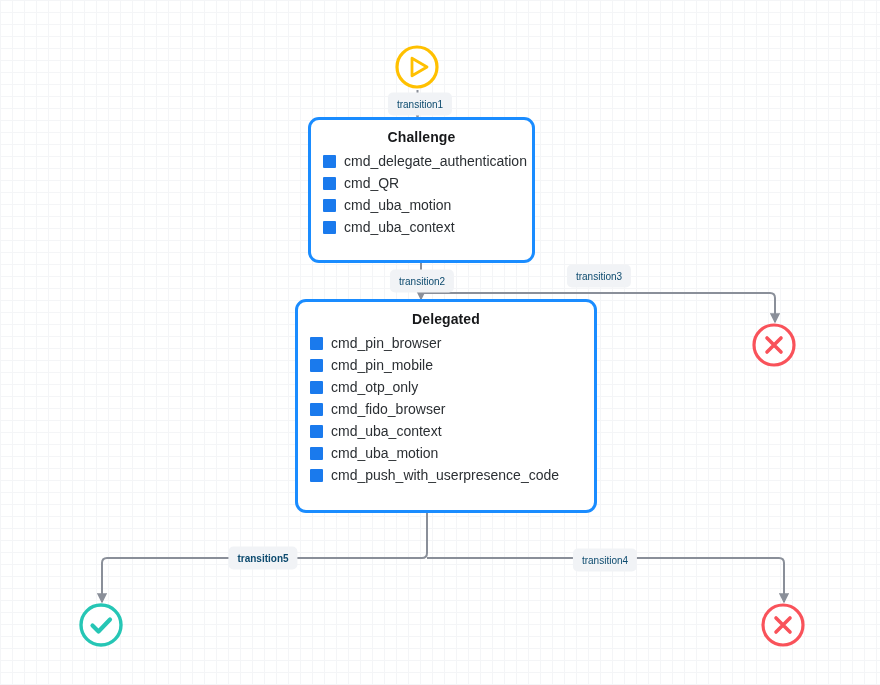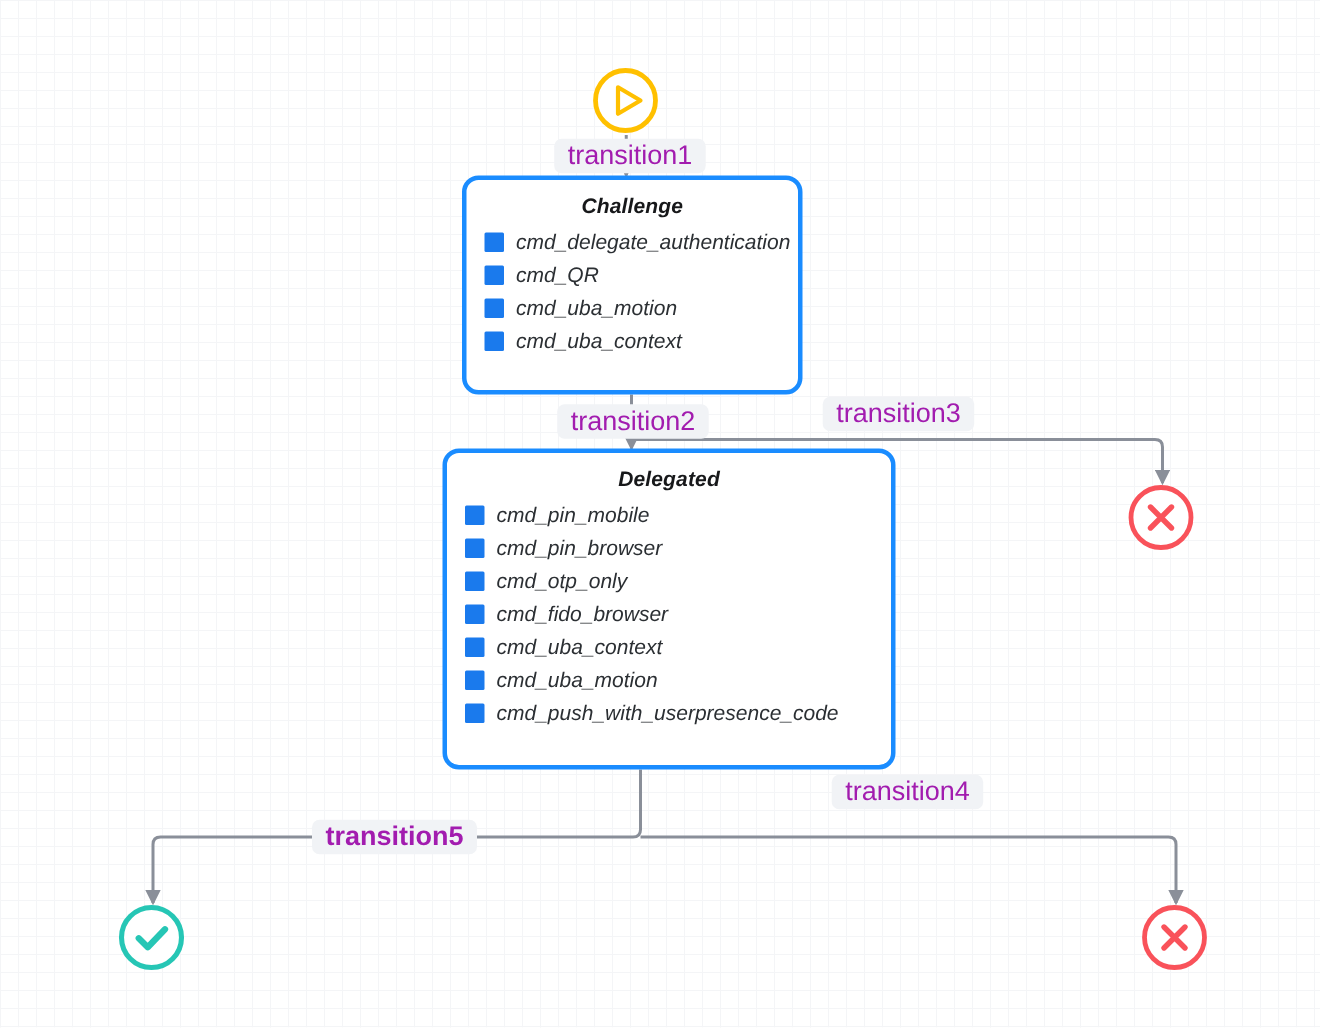--- a/index.html
+++ b/index.html
@@ -45,21 +45,20 @@
   }
 
   
   .state-node {
     position: absolute;
     box-sizing: border-box;
     background: #ffffff;
     border: 3px solid #1a8cff;
     border-radius: 11px;
     padding: 9px 12px 3px 12px;
-    font-style: italic;
   }
   .state-title {
     text-align: center;
     font-size: 14px;
     font-weight: bold;
     color: #17181a;
     margin-bottom: 5px;
     letter-spacing: .1px;
   }
   .state-list {
@@ -109,32 +108,32 @@
 
   #node-start   { left: 394px; top: 44px; }
   #node-end-3   { left: 751px; top: 322px; }
   #node-end-5   { left: 78px;  top: 602px; }
   #node-end-4   { left: 760px; top: 602px; }
 
   
   .edge-label {
     position: absolute;
     background: #f1f3f6;
-    color: #a21caf;
-    font-size: 18px;
+    color: #0c4a6e;
+    font-size: 10px;
     line-height: 17px;
     padding: 3px 9px;
     border-radius: 5px;
     white-space: nowrap;
     transform: translate(-50%, -50%);
   }
   #label-t1 { left: 420px; top: 104px; }
   #label-t2 { left: 422px; top: 281px; }
   #label-t3 { left: 599px; top: 276px; }
-  #label-t4 { left: 605px; top: 528px; }
+  #label-t4 { left: 605px; top: 560px; }
   #label-t5 { left: 263px; top: 558px; font-weight: bold; }
 </style>
 </head>
 <body>
 
 <div id="canvas">
 
   <svg id="edges" width="880" height="685" viewBox="0 0 880 685">
     <defs>
       <marker id="arrow" viewBox="0 0 10 10" refX="8.5" refY="5" markerWidth="5.2" markerHeight="5.2" orient="auto-start-reverse">
@@ -180,25 +179,25 @@
         <span class="item-label">cmd_uba_context</span>
       </li>
     </ul>
   </div>
 
   <div class="state-node" id="node-delegated">
     <div class="state-title">Delegated</div>
     <ul class="state-list">
       <li class="state-item">
         <span class="item-swatch"></span>
+        <span class="item-label">cmd_pin_browser</span>
+      </li>
+      <li class="state-item">
+        <span class="item-swatch"></span>
         <span class="item-label">cmd_pin_mobile</span>
-      </li>
-      <li class="state-item">
-        <span class="item-swatch"></span>
-        <span class="item-label">cmd_pin_browser</span>
       </li>
       <li class="state-item">
         <span class="item-swatch"></span>
         <span class="item-label">cmd_otp_only</span>
       </li>
       <li class="state-item">
         <span class="item-swatch"></span>
         <span class="item-label">cmd_fido_browser</span>
       </li>
       <li class="state-item">

